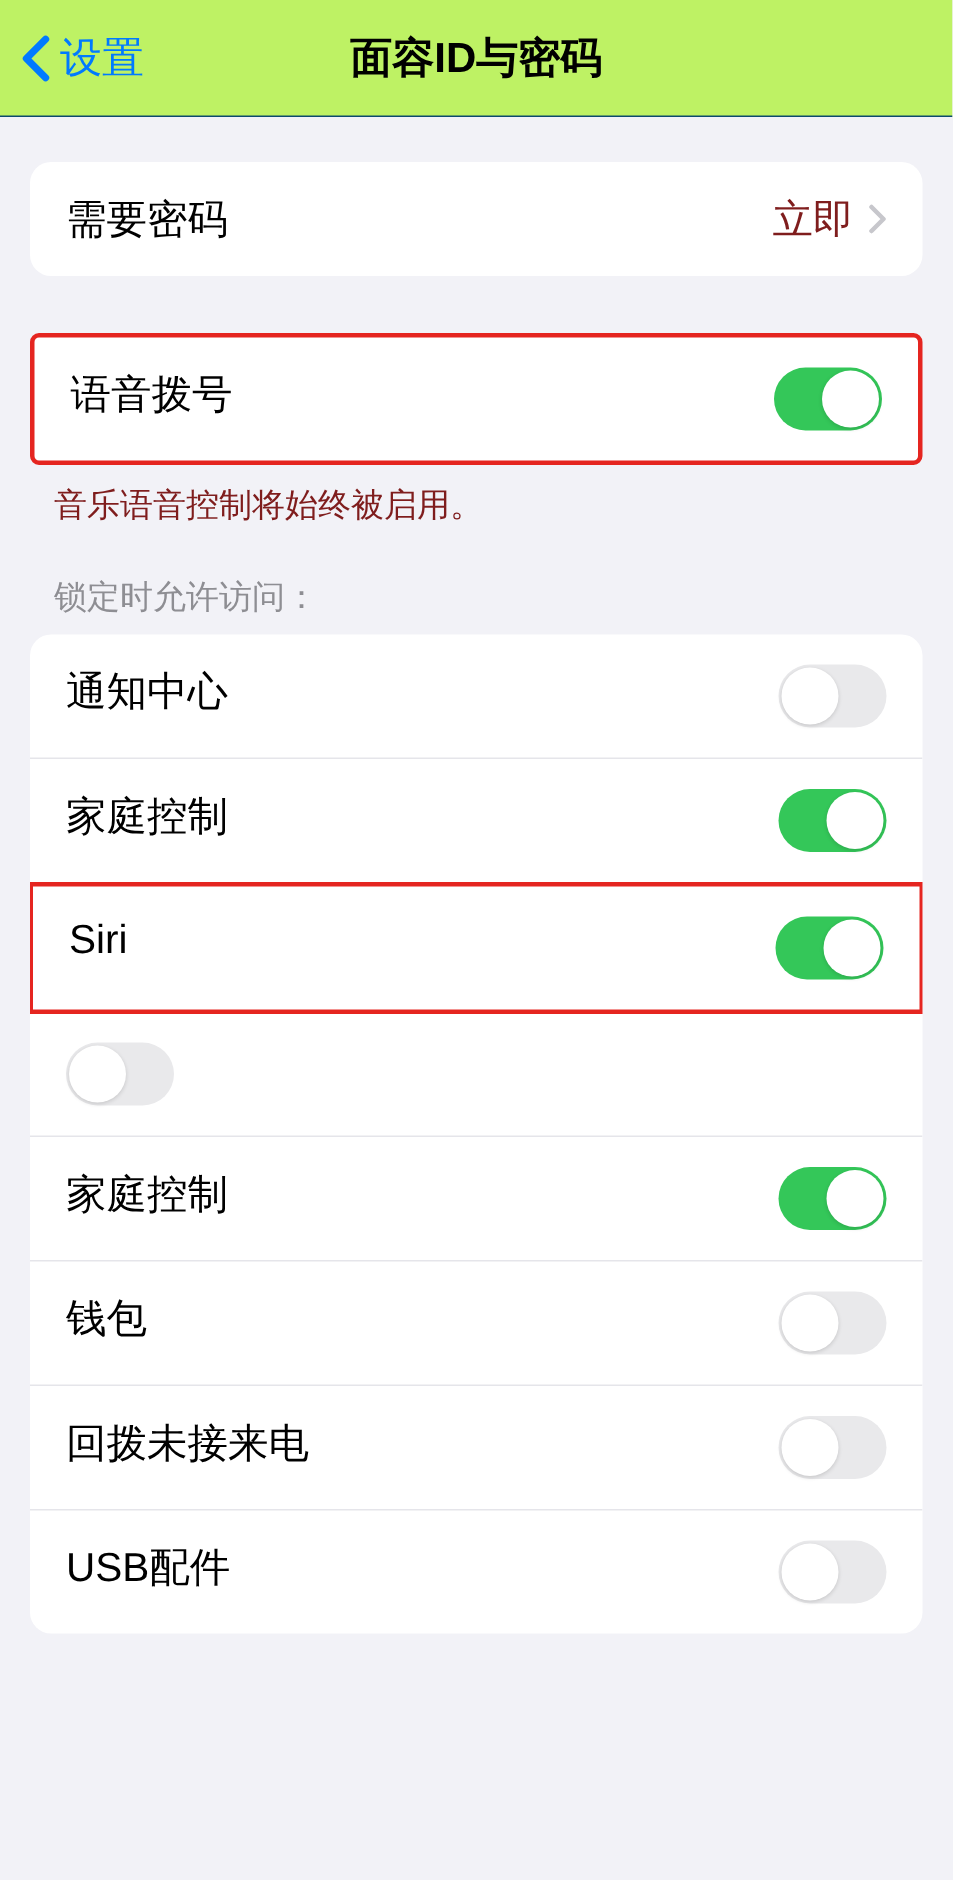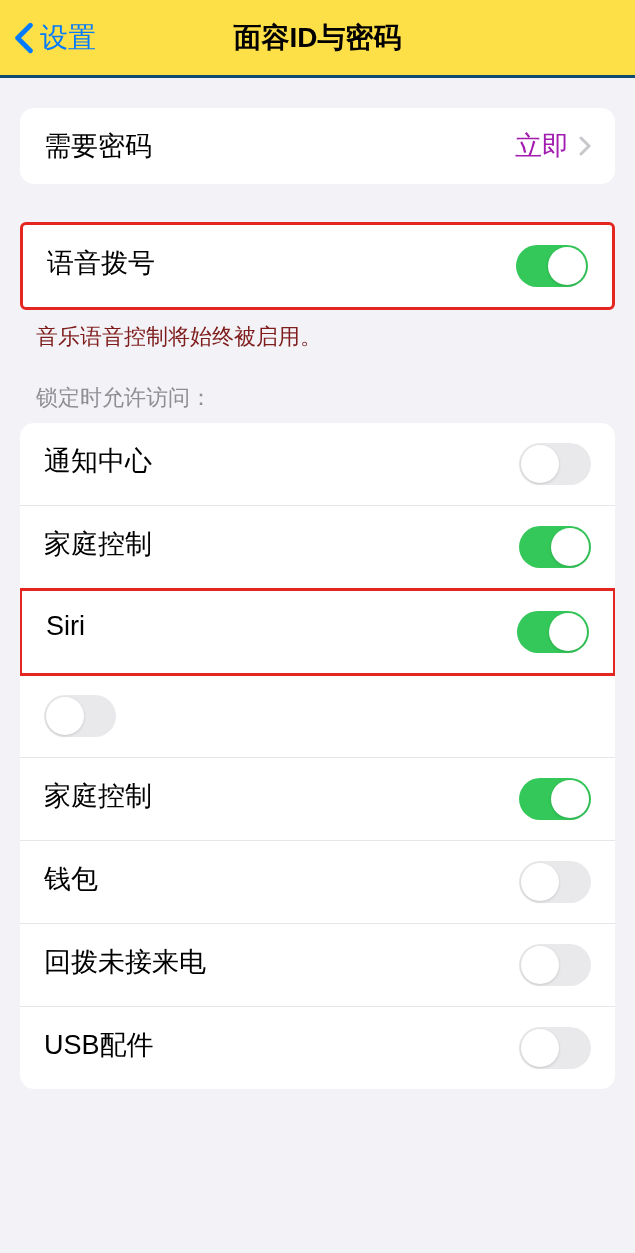--- a/index.html
+++ b/index.html
@@ -9,22 +9,22 @@
       font-family: -apple-system, BlinkMacSystemFont, "Helvetica Neue", sans-serif;
     }
     body {
       width: 635px;
       height: 1253px;
       background: #f2f2f7;
       overflow: hidden;
     }
     .header {
       height: 78px;
-      background: #fde047;
-      border-bottom: 3px solid #0c4a6e;
+      background: #bef264;
+      border-bottom: 1px solid #0c4a6e;
       display: flex;
       align-items: center;
       padding: 0 14px;
       position: relative;
     }
     .back-button {
       display: flex;
       align-items: center;
       color: #007aff;
       font-size: 28px;
@@ -77,21 +77,21 @@
       font-size: 27px;
       color: #000;
     }
     .row-value-wrap {
       display: flex;
       align-items: center;
       gap: 10px;
     }
     .row-value {
       font-size: 27px;
-      color: #a21caf;
+      color: #7f1d1d;
     }
     .chevron-right {
       width: 12px;
       height: 20px;
     }
     .toggle {
       width: 72px;
       height: 42px;
       border-radius: 21px;
       position: relative;

